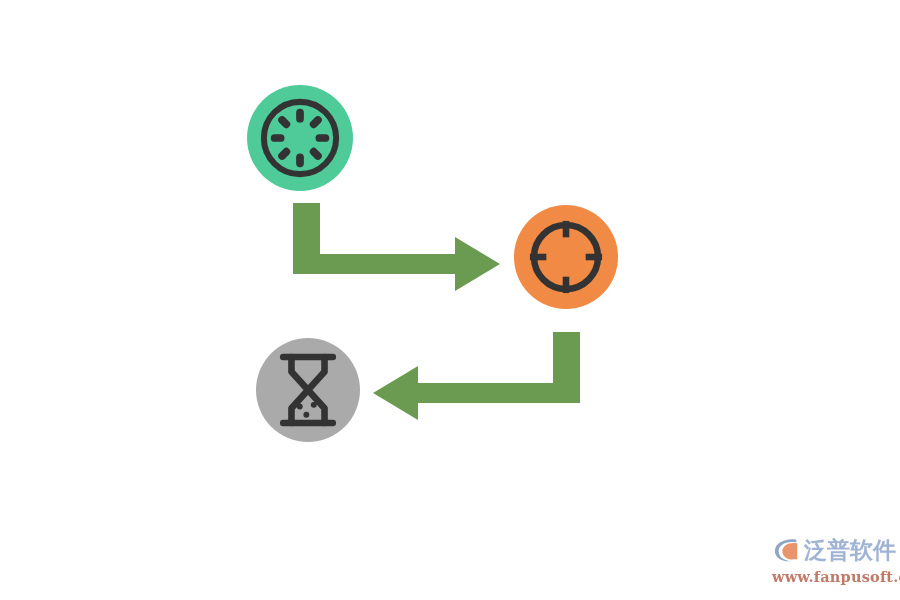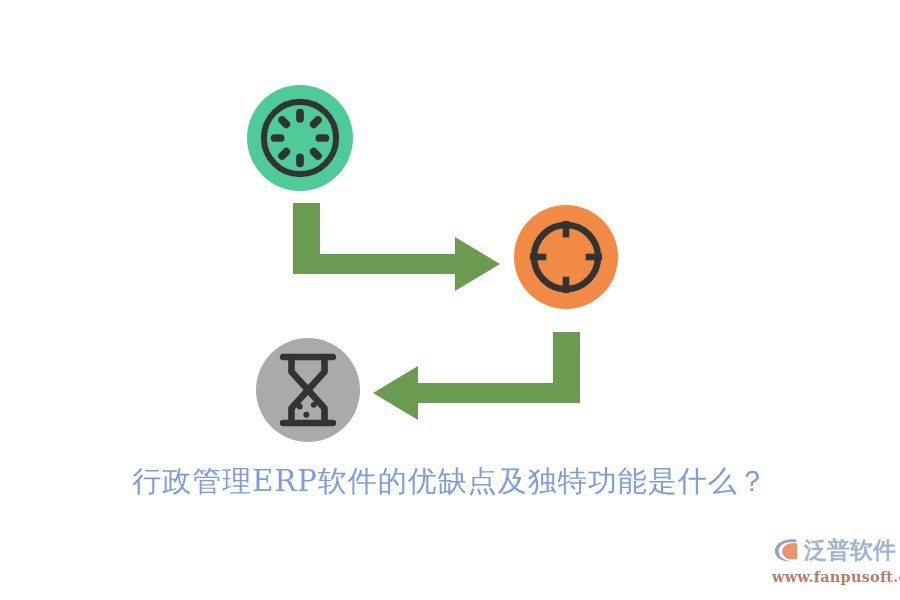--- a/index.html
+++ b/index.html
@@ -159,21 +159,20 @@
         <path d="M 20 86 L 20 68 L 40 46 L 60 68 L 60 86"></path>
       </g>
       <g fill="#333333">
         <circle cx="30" cy="66" r="3.6"></circle>
         <circle cx="47" cy="64" r="3.6"></circle>
         <circle cx="38" cy="76" r="3.6"></circle>
       </g>
     </svg>
   </div>
 
-  <div id="caption">行政管理ERP软件的优缺点及独特功能是什么？</div>
 
   <div id="logo">
     <div id="logo-row">
       <svg id="logo-mark" width="30" height="28" viewBox="0 0 32 30">
         <path d="M 26 4 C 14 2 3 8 3 16 C 3 23 11 28 20 27 C 12 26 7 22 7 16 C 7 10 15 5 26 7 Z" fill="#8fa5c8"></path>
         <path d="M 27 8 C 19 6 11 10 11 16.5 C 11 22 17 26 24 25 L 27 25 Z" fill="#e8956b"></path>
       </svg>
       <span id="logo-wordmark">泛普软件</span>
     </div>
     <div id="logo-url">www.fanpusoft.com</div>

